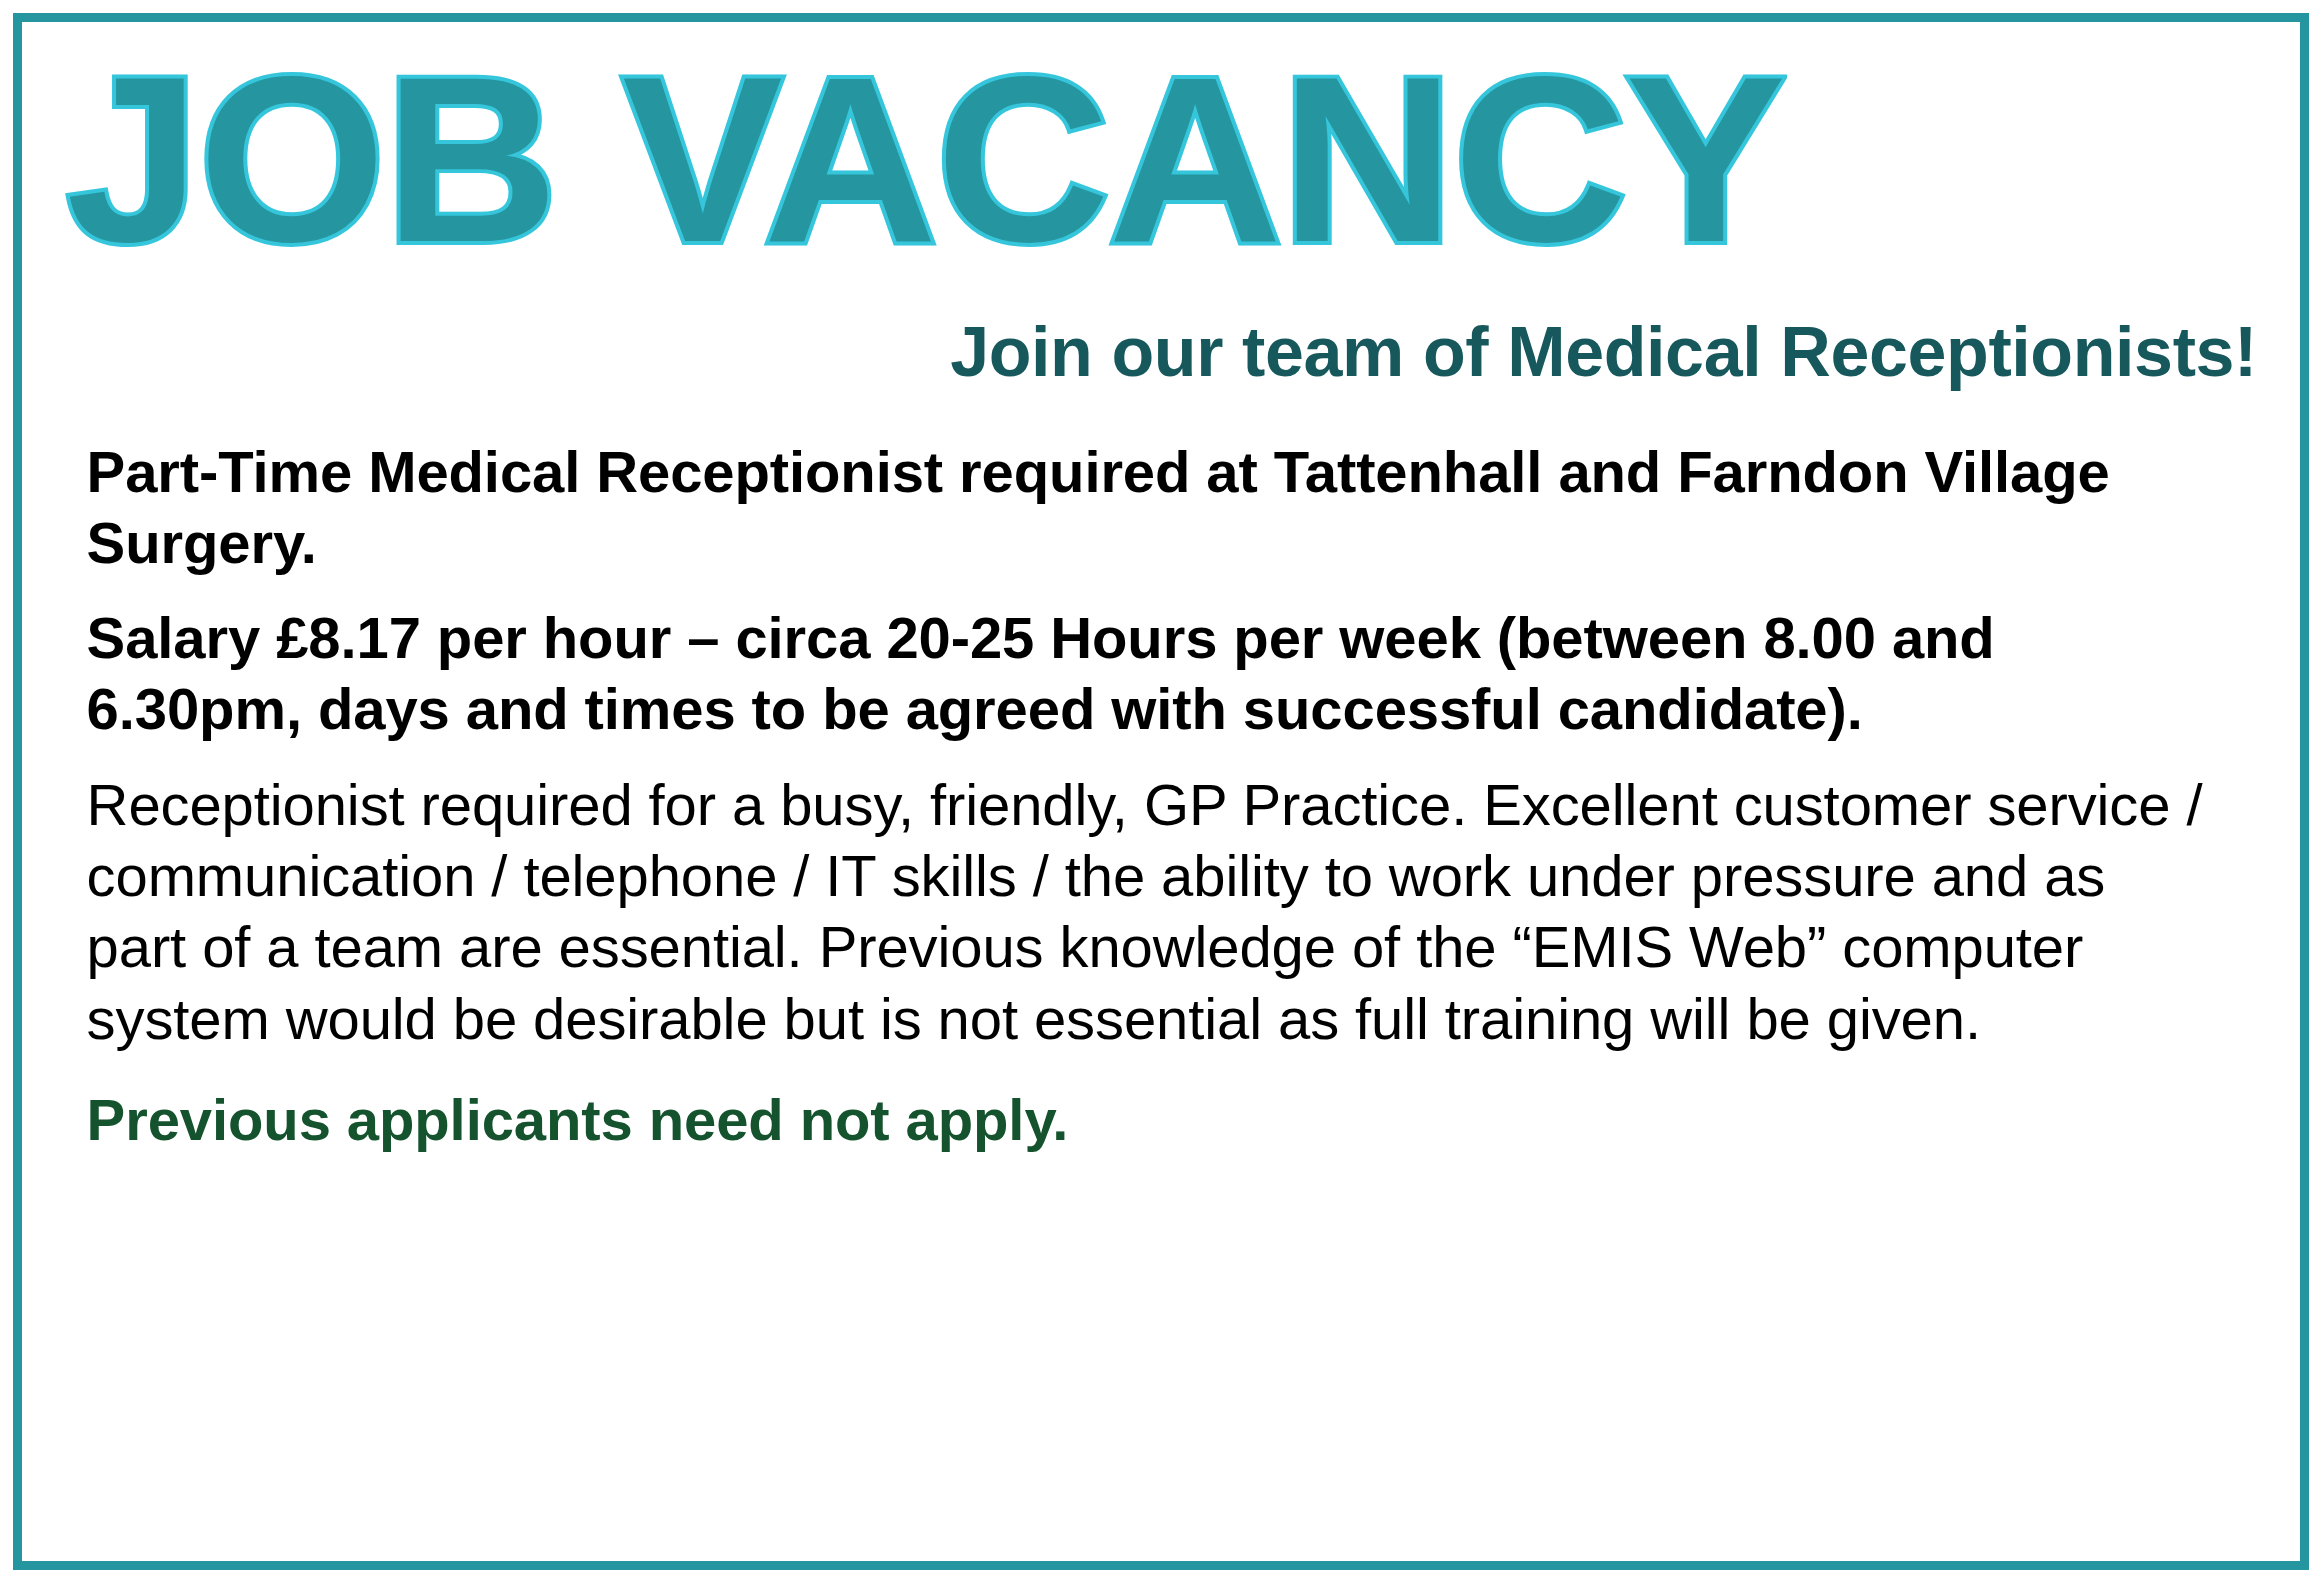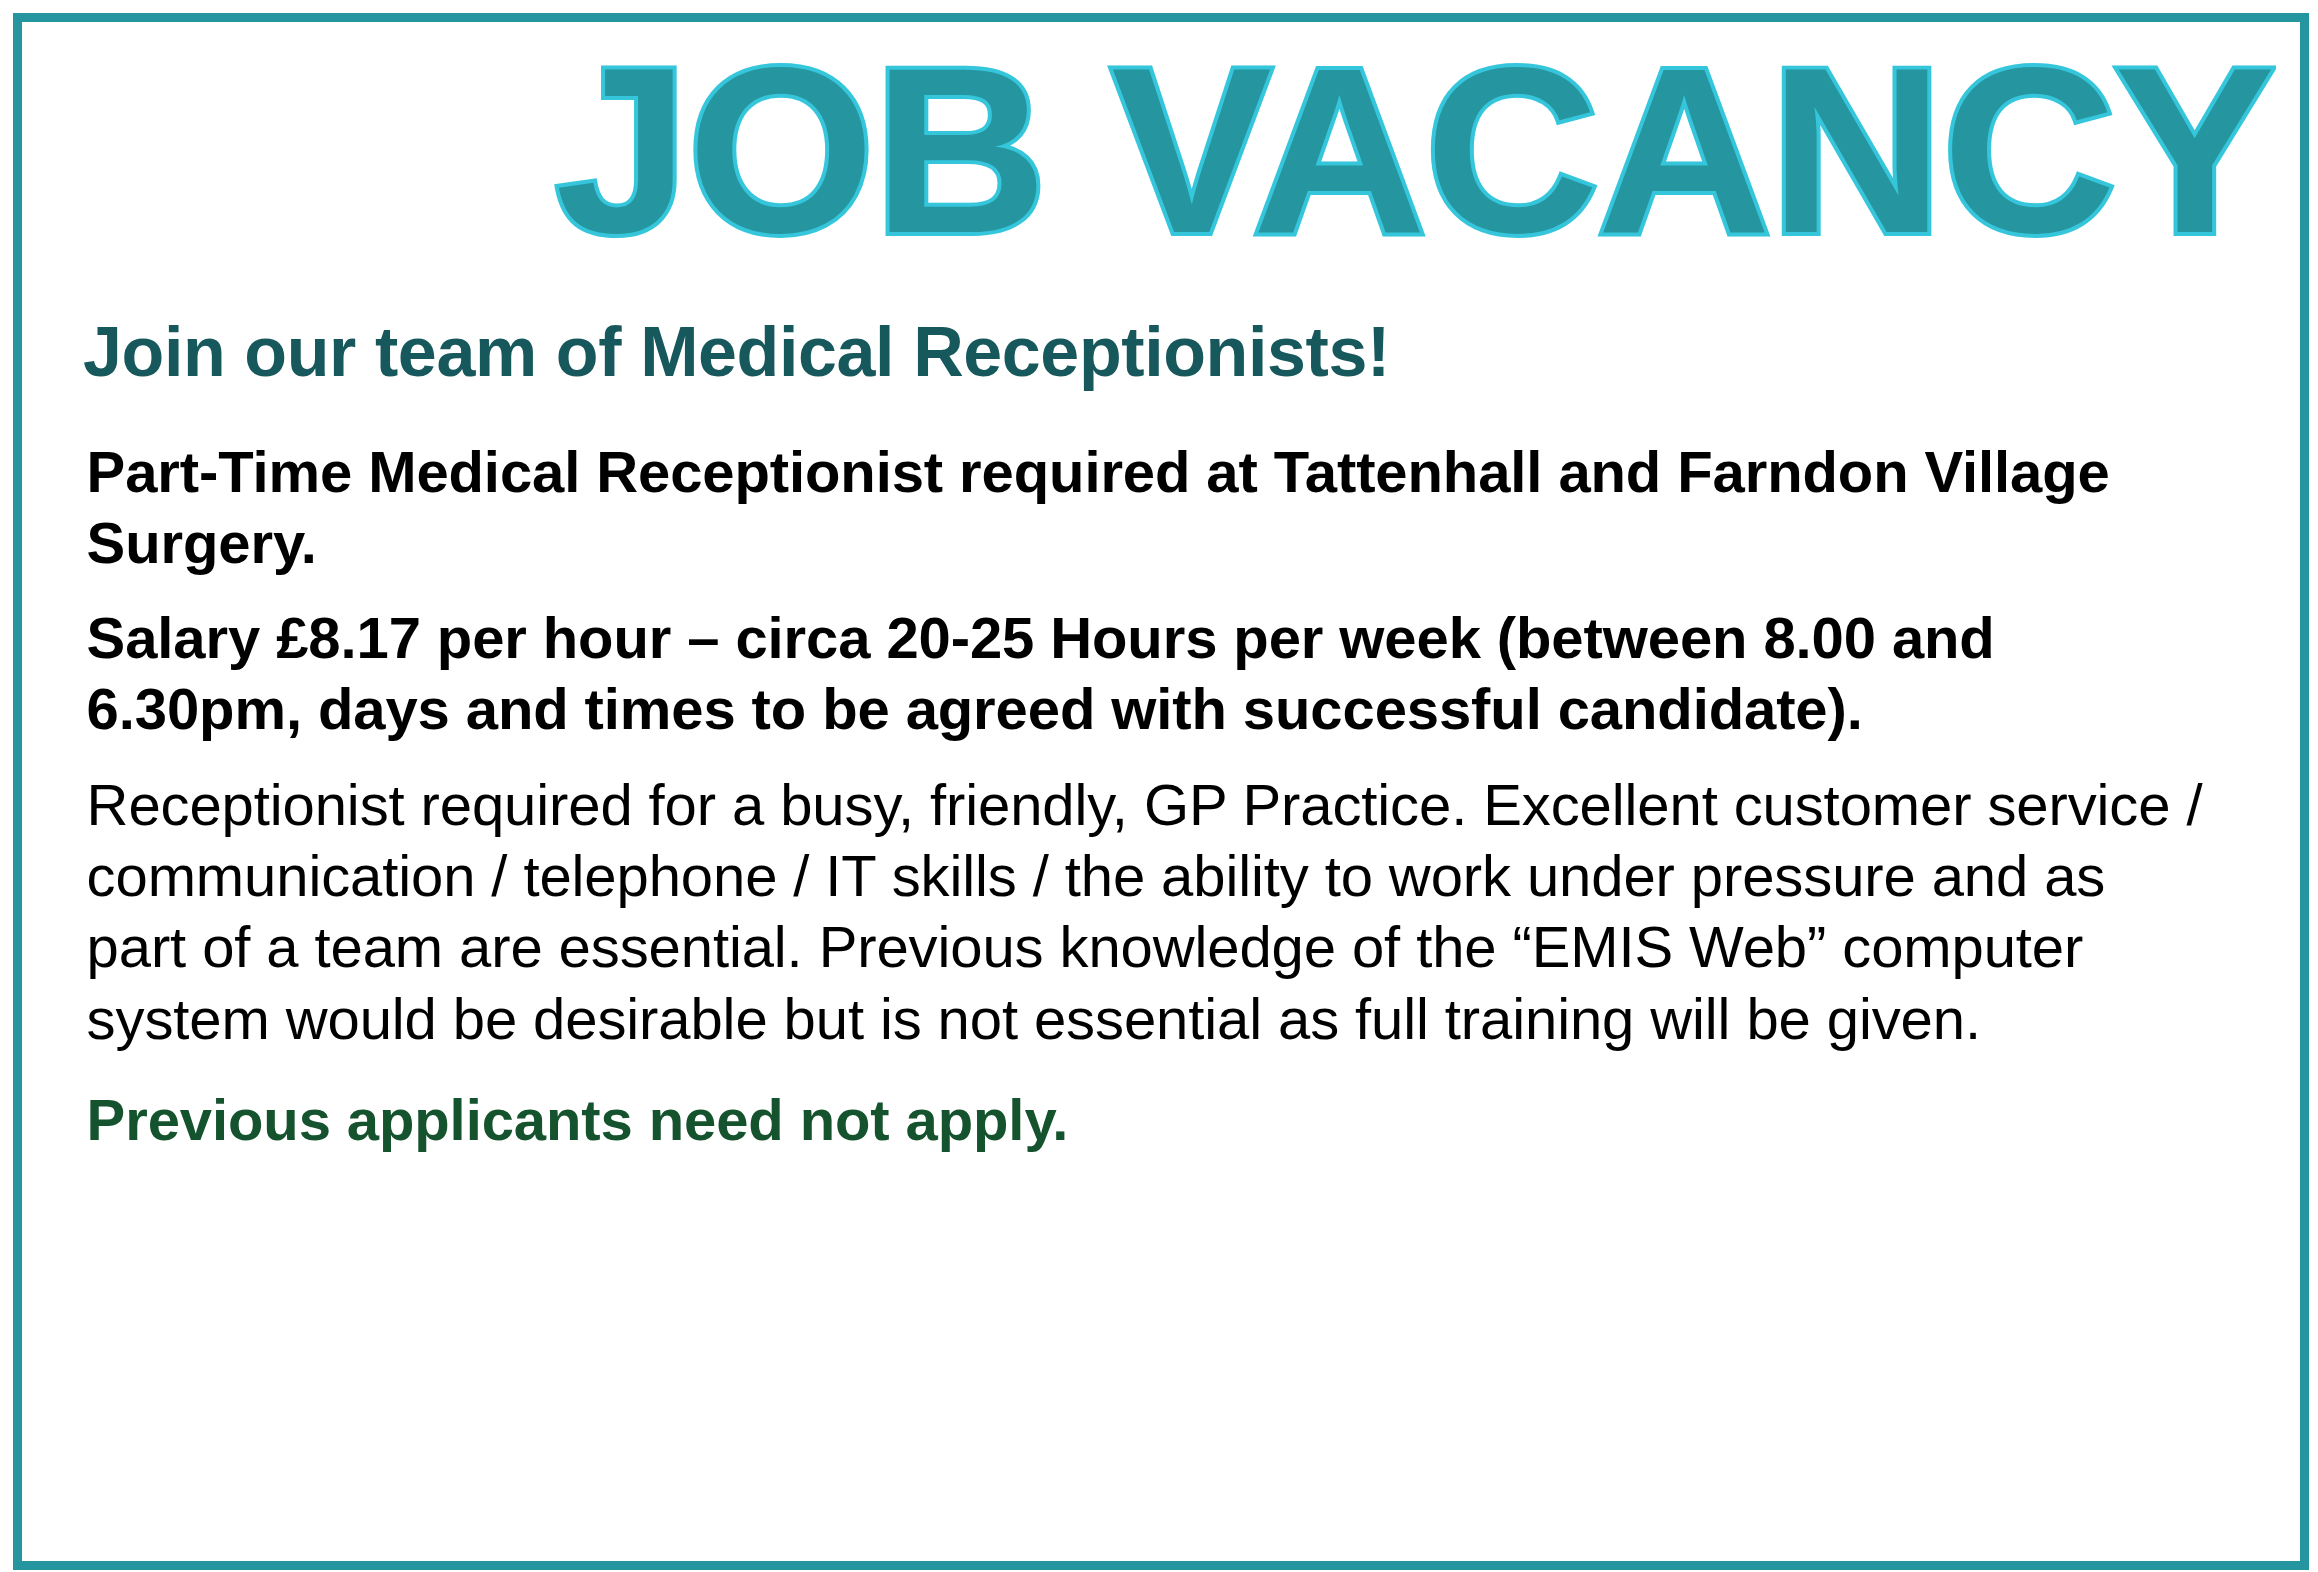--- a/index.html
+++ b/index.html
@@ -39,22 +39,22 @@
   #inner {
     position: relative;
     width: 100%;
     height: 100%;
     box-sizing: border-box;
     padding: 0 43px 0 61px;
   }
 
   
   .headline-wrap {
-    text-align: right;
-    padding-top: 13px;
+    text-align: left;
+    padding-top: 22px;
     height: 265px;
     box-sizing: border-box;
     position: relative;
   }
 
   .headline {
     display: inline-block;
     font-family: "Liberation Sans Narrow", "Liberation Sans", sans-serif;
     font-weight: bold;
     font-size: 236px;
@@ -64,21 +64,21 @@
     -webkit-text-stroke: 7.9px #35c6dc;
     paint-order: stroke fill;
     transform: scaleX(1.02);
     transform-origin: center top;
     white-space: nowrap;
     margin: 0;
   }
 
   
   .subtitle-wrap {
-    text-align: left;
+    text-align: right;
     margin-top: 29px;
   }
 
   .subtitle {
     display: inline-block;
     font-family: "Liberation Sans Narrow", "Liberation Sans", sans-serif;
     font-weight: bold;
     font-size: 70px;
     line-height: 1.05;
     color: #17585d;

